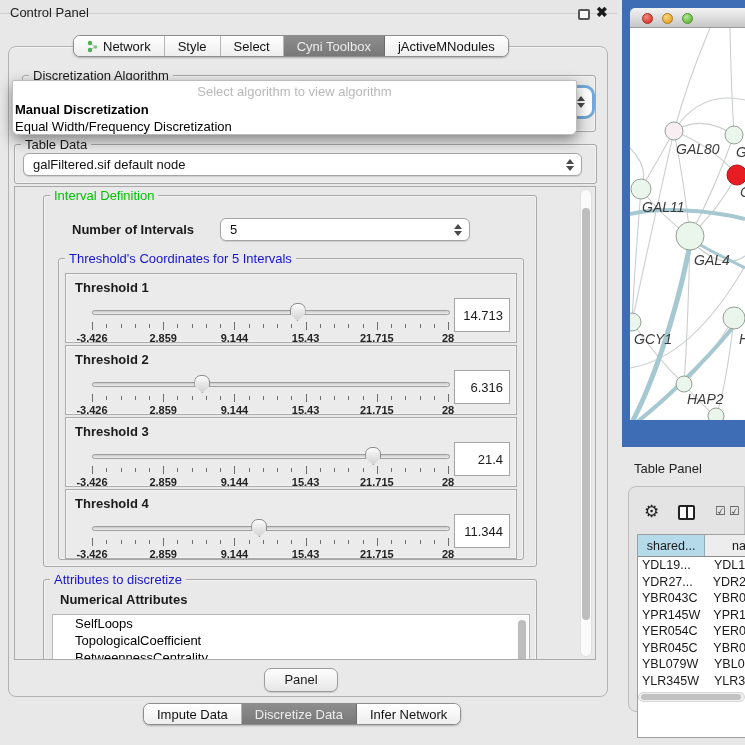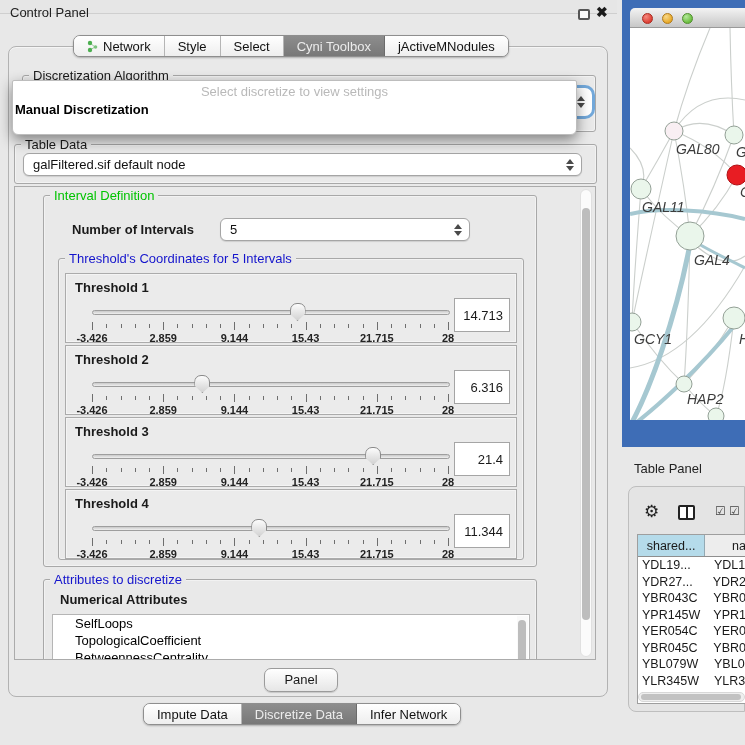--- a/index.html
+++ b/index.html
@@ -75,21 +75,21 @@
   .light.green { left:52px; background:radial-gradient(circle at 35% 30%, #B4E89B, #6BBE3F 70%); border:1px solid #4E8C2C; }
   .net-view { position:absolute; left:8px; top:28px; width:115px; height:392px; background:#FFF; overflow:hidden;font-style:italic; }
 
   
   .tp-title { position:absolute; left:634px; top:461px; font-size:13px; color:#222; }
   .tp-box { position:absolute; left:628px; top:486px; width:117px; height:226px; background:#E4E4E4; border:1px solid #BEBEBE; border-radius:8px 0 0 8px; }
   .gear-ic { position:absolute; left:15px; top:16px; font-size:17px; color:#222; line-height:1; }
   .split-ic { position:absolute; left:49px; top:18px; width:17px; height:15px; border:2px solid #222; border-radius:2px; background:#FFF; }
   .split-ic:before { content:""; position:absolute; left:5.5px; top:0; width:2px; height:11px; background:#222; }
   .check-ic { position:absolute; top:18px; font-size:12px; color:#444; line-height:1; }
-  .tbl { position:absolute; left:8px; top:47px; width:109px; height:170px; background:#FFF; border:1px solid #9E9E9E; border-right:none; overflow:hidden; }
+  .tbl { position:absolute; left:8px; top:47px; width:109px; height:204px; background:#FFF; border:1px solid #9E9E9E; border-right:none; overflow:hidden; }
   .tbl-head { display:flex; height:22px; border-bottom:1px solid #8E8E8E; font-size:12.5px; }
   .tbl-head .h1 { width:72px; background:#B5DBEA; border-right:1px solid #93A9B3; text-align:center; line-height:22px; }
   .tbl-head .h2 { flex:1; background:#EDEDED; line-height:22px; padding-left:27px; }
   .tbl-row { display:flex; height:16.5px; font-size:12.5px; line-height:16.5px; }
   .tbl-row .c1 { width:72px; padding-left:4px; }
   .tbl-row .c2 { flex:1; padding-left:4px; }
   .hscroll { position:absolute; left:9px; bottom:9px; width:107px; height:10px; background:#EFEFEF; border:1px solid #D8D8D8; border-radius:5px; }
   .hscroll .thumb { position:absolute; left:2px; top:1px; width:100px; height:6px; background:#C2C2C2; border-radius:3px; }
 
   svg text { font-family:"Liberation Sans", sans-serif; }
@@ -141,22 +141,23 @@
 
   <div class="groupbox" style="left:14px; top:144px; width:583px; height:40px;">
     <span class="gtitle black">Table Data</span>
     <div class="combo" style="left:8px; top:8px; width:559px; height:23px;">
       <span class="ctext">galFiltered.sif default node</span>
       <span class="spinner"></span>
     </div>
   </div>
 
   <div class="popup">
-    <div class="ph">Select discretize to view settings</div>
+    <div class="ph">Select algorithm to view algorithm</div>
     <div class="it b">Manual Discretization</div>
+    <div class="it">Equal Width/Frequency Discretization</div>
   </div>
 
   <div class="scrollwrap" style="left:14px; top:186px; width:582px; height:474px;">
 
     <div class="groupbox" style="left:28px; top:8px; width:494px; height:372px;">
       <span class="gtitle green">Interval Definition</span>
 
       <span style="position:absolute; left:28px; top:26px; font-weight:bold;">Number of Intervals</span>
       <div class="combo" style="left:176px; top:22px; width:250px; height:23px;">
         <span class="ctext">5</span>

